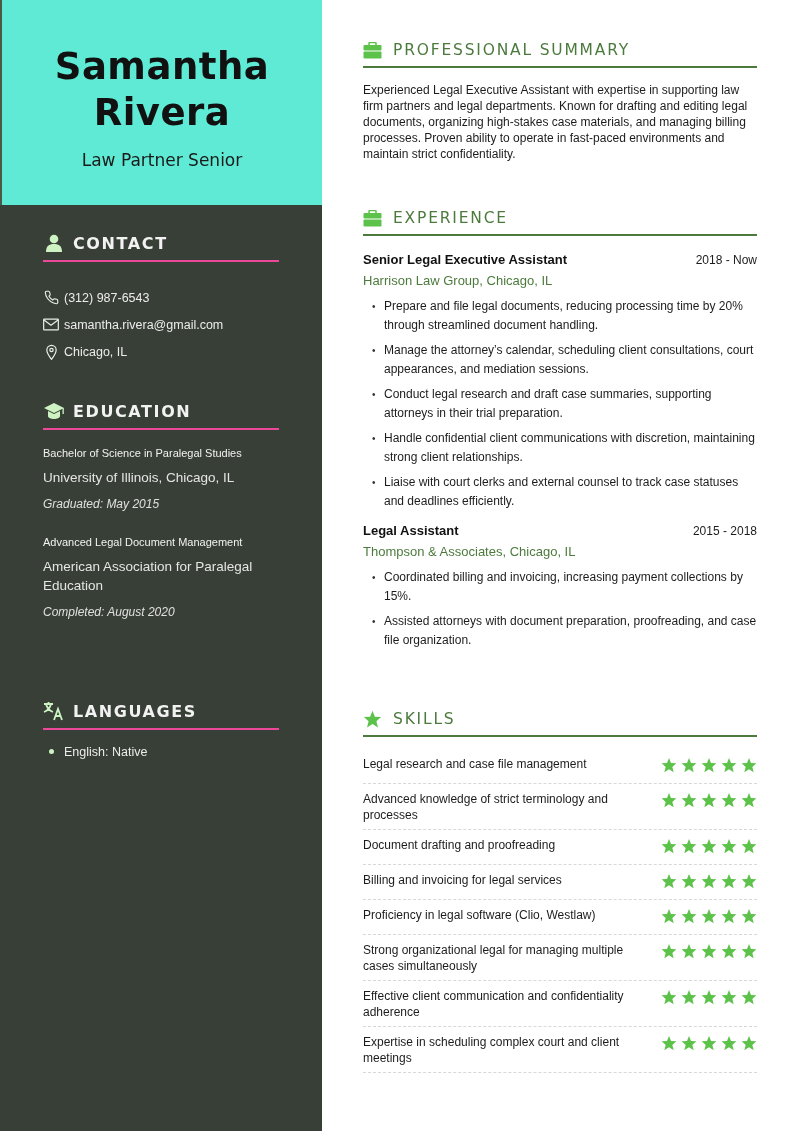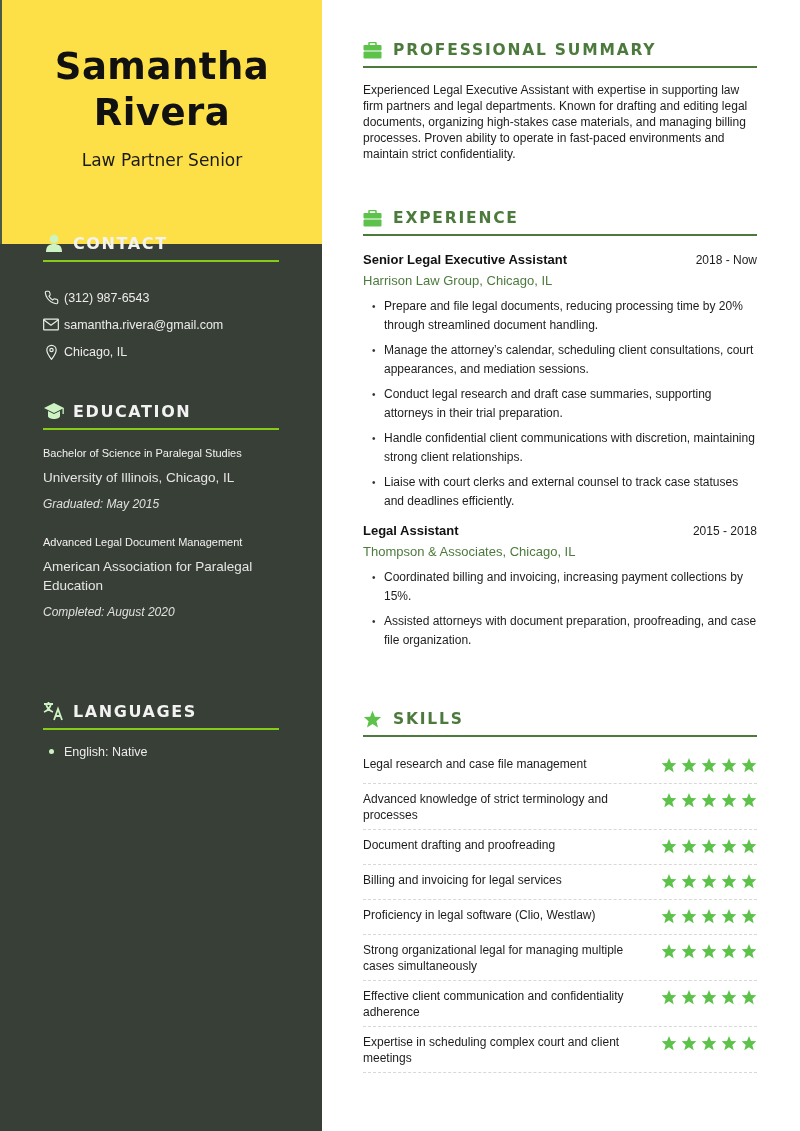--- a/index.html
+++ b/index.html
@@ -1,46 +1,46 @@
 <!DOCTYPE html>
 <html><head>
 <meta charset="utf-8">
 <style>
   * { box-sizing: border-box; margin: 0; padding: 0; }
   html, body { width: 800px; height: 1131px; background: #ffffff; overflow: hidden; }
   body { font-family: "Liberation Sans", sans-serif; color: #1c1c1c; position: relative; }
 
   .sidebar { position: absolute; left: 0; top: 0; width: 322px; height: 1131px; background: #383f36; }
-  .sidebar-header { position: absolute; left: 0; top: 0; width: 322px; height: 244px; background: #fde047; border-left: 2px solid #4a5a46; text-align: center; }
+  .sidebar-header { position: absolute; left: 0; top: 0; width: 322px; height: 205px; background: #5eead4; border-left: 2px solid #4a5a46; text-align: center; }
   .name { font-family: "DejaVu Sans", sans-serif; font-weight: bold; font-size: 37px; line-height: 46px; color: #111; padding-top: 44px; letter-spacing: 0.5px; }
   .job-title { font-family: "DejaVu Sans", sans-serif; font-size: 17px; color: #1a1a1a; margin-top: 14px; }
 
   .side-section { position: absolute; left: 43px; width: 236px; }
-  .side-heading { display: flex; align-items: center; height: 30px; border-bottom: 2px solid #84cc16; padding-bottom: 6px; }
+  .side-heading { display: flex; align-items: center; height: 30px; border-bottom: 2px solid #ec4899; padding-bottom: 6px; }
   .side-heading .ico { width: 22px; height: 20px; margin-right: 8px; display: flex; align-items: center; justify-content: center; }
   .side-heading .label { font-family: "DejaVu Sans", sans-serif; font-weight: bold; font-size: 16px; letter-spacing: 1.6px; color: #f2f2f2; }
 
   .contact-list { margin-top: 22px; }
   .contact-item { display: flex; align-items: center; height: 27px; color: #ececec; font-size: 12.5px; }
   .contact-item .cico { width: 16px; height: 16px; margin-right: 5px; display: flex; align-items: center; justify-content: center; }
 
   .edu-entry { margin-top: 14px; }
   .edu-degree { font-weight: normal; font-size: 11px; line-height: 19px; color: #f2f2f2; }
   .edu-school { font-size: 13.5px; line-height: 19px; color: #e5e5e5; margin-top: 5px; }
   .edu-date { font-style: italic; font-size: 12px; color: #e0e0e0; margin-top: 10px; }
   .edu-entry + .edu-entry { margin-top: 22px; }
 
   .lang-list { margin-top: 14px; list-style: none; }
   .lang-list li { position: relative; padding-left: 21px; font-size: 12.5px; line-height: 16px; color: #ececec; margin-bottom: 11px; }
   .lang-list li::before { content: ""; position: absolute; left: 6px; top: 5px; width: 5px; height: 5px; border-radius: 50%; background: #cdf3c3; }
 
   .main { position: absolute; left: 363px; width: 394px; }
   .main-heading { display: flex; align-items: center; height: 28px; border-bottom: 2px solid #4c7a3d; padding-bottom: 6px; }
   .main-heading .ico { width: 20px; height: 18px; margin-right: 10px; display: flex; align-items: center; }
-  .main-heading .label { font-family: "DejaVu Sans", sans-serif; font-weight: bold; font-size: 15.5px; letter-spacing: 1.8px; color: #4c7a3d; }
+  .main-heading .label { font-family: "DejaVu Sans", sans-serif; font-weight: normal; font-size: 15.5px; letter-spacing: 1.8px; color: #4c7a3d; }
 
   .summary-text { font-size: 12px; line-height: 16px; color: #1c1c1c; margin-top: 14px; }
 
   .job { margin-top: 16px; }
   .job-row { display: flex; justify-content: space-between; align-items: baseline; }
   .job-role { font-weight: bold; font-size: 13px; color: #111; }
   .job-dates { font-size: 12px; color: #1c1c1c; }
   .job-company { font-size: 13px; color: #4c7a3d; margin-top: 6px; font-weight: 500; }
   .job-bullets { list-style: none; margin-top: 9px; }
   .job-bullets li { position: relative; padding-left: 21px; font-size: 12px; line-height: 19px; color: #1c1c1c; margin-bottom: 6px; }

